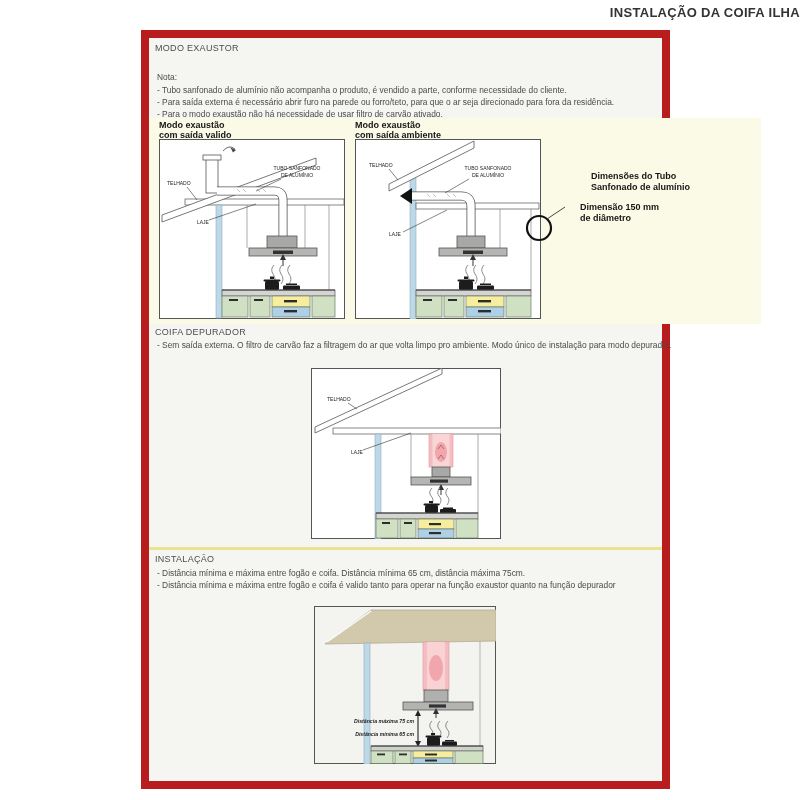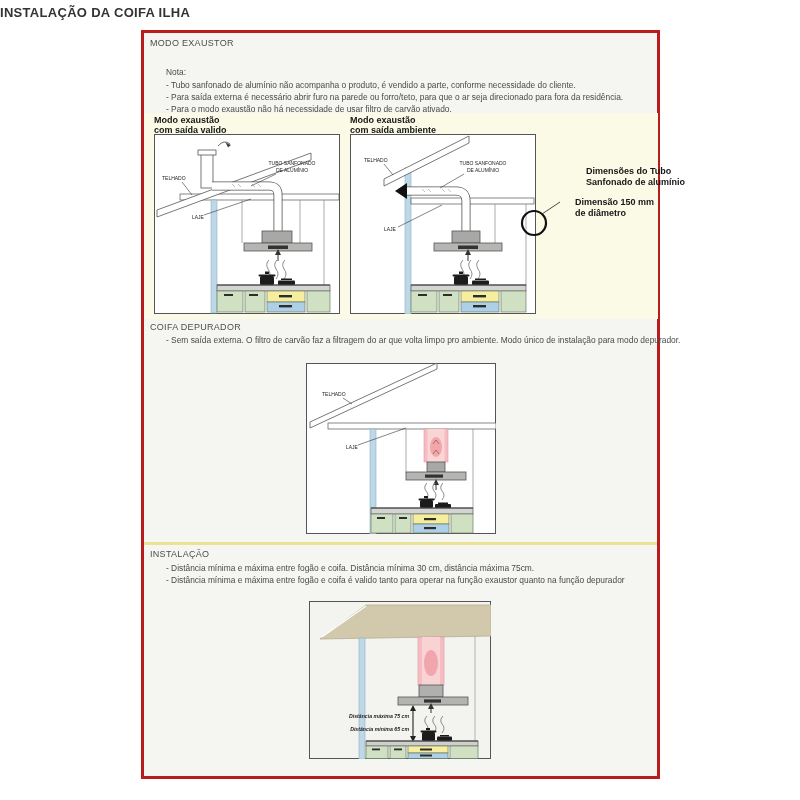--- a/index.html
+++ b/index.html
@@ -1,35 +1,35 @@
 <!DOCTYPE html>
 <html><head>
 <meta charset="utf-8">
 <style>
   html,body{margin:0;padding:0;}
   body{
     width:800px;height:800px;position:relative;background:#ffffff;
     font-family:"Liberation Sans", sans-serif;overflow:hidden;
   }
   .page-title{
-    position:absolute;left:0;top:5px;width:800px;text-align:left;
+    position:absolute;left:0;top:5px;width:800px;text-align:right;
     font-size:13px;font-weight:bold;color:#333;letter-spacing:.3px;
   }
   .main-box{
     position:absolute;left:141px;top:30px;width:513px;height:743px;
-    background:#f5f5f2;border:3px solid #b91c1c;
+    background:#f5f5f2;border:8px solid #b91c1c;
   }
   .sec-heading{
     position:absolute;left:6px;font-size:9px;color:#4d4d4d;letter-spacing:.3px;
   }
   .note-line{
-    position:absolute;left:22px;font-size:8.4px;color:#4a4a4a;white-space:nowrap;
+    position:absolute;left:8px;font-size:8.4px;color:#4a4a4a;white-space:nowrap;
   }
   .cream-panel{
-    position:absolute;left:0;top:80px;width:514px;height:206px;background:#fbfae7;
+    position:absolute;left:0;top:80px;width:612px;height:206px;background:#fbfae7;
   }
   .diag-title{
     position:absolute;font-size:9px;font-weight:bold;color:#161616;line-height:9.5px;white-space:nowrap;
   }
   .diag{position:absolute;}
   .callout-bold{
     position:absolute;font-size:9px;font-weight:bold;color:#161616;line-height:11px;white-space:nowrap;margin-left:40px;
   }
   .divider{
     position:absolute;left:0;top:509px;width:513px;height:3px;background:#e9e494;
@@ -253,21 +253,21 @@
     </g>
     <text x="16" y="33" class="dl">TELHADO</text>
     <line x1="37" y1="35" x2="46" y2="41" stroke="#333" stroke-width="0.6"></line>
     <text x="40" y="86" class="dl">LAJE</text>
     <line x1="52" y1="82" x2="100" y2="65" stroke="#333" stroke-width="0.6"></line>
   </svg>
 
   <div class="divider"></div>
 
   <div class="sec-heading" style="top:516px">INSTALAÇÃO</div>
-  <div class="note-line" style="top:530px">- Distância mínima e máxima entre fogão e coifa. Distância mínima 30 cm, distância máxima 75cm.</div>
+  <div class="note-line" style="top:530px">- Distância mínima e máxima entre fogão e coifa. Distância mínima 65 cm, distância máxima 75cm.</div>
   <div class="note-line" style="top:542px">- Distância mínima e máxima entre fogão e coifa é valido tanto para operar na função exaustor quanto na função depurador</div>
 
   <svg class="diag" style="left:165px;top:568px" width="182" height="158" viewBox="0 0 182 158">
     <rect x="0.5" y="0.5" width="181" height="157" fill="#f3f3f0" stroke="#555" stroke-width="1"></rect>
     <polygon points="11,38 57,4 182,4 182,35" fill="#d2c9ad" stroke="#b5ac90" stroke-width="0.8"></polygon>
     <line x1="13" y1="36" x2="57" y2="5" stroke="#fff" stroke-width="1.2"></line>
     <rect x="50" y="37" width="6" height="121" fill="#bdd8e7" stroke="#8fb0c2" stroke-width="0.6"></rect>
     <line x1="166" y1="35" x2="166" y2="140" stroke="#999" stroke-width="0.7"></line>
     <g>
       <rect x="109" y="36" width="26" height="48" fill="#f5bcc2" stroke="#dd9aa2" stroke-width="0.6"></rect>

